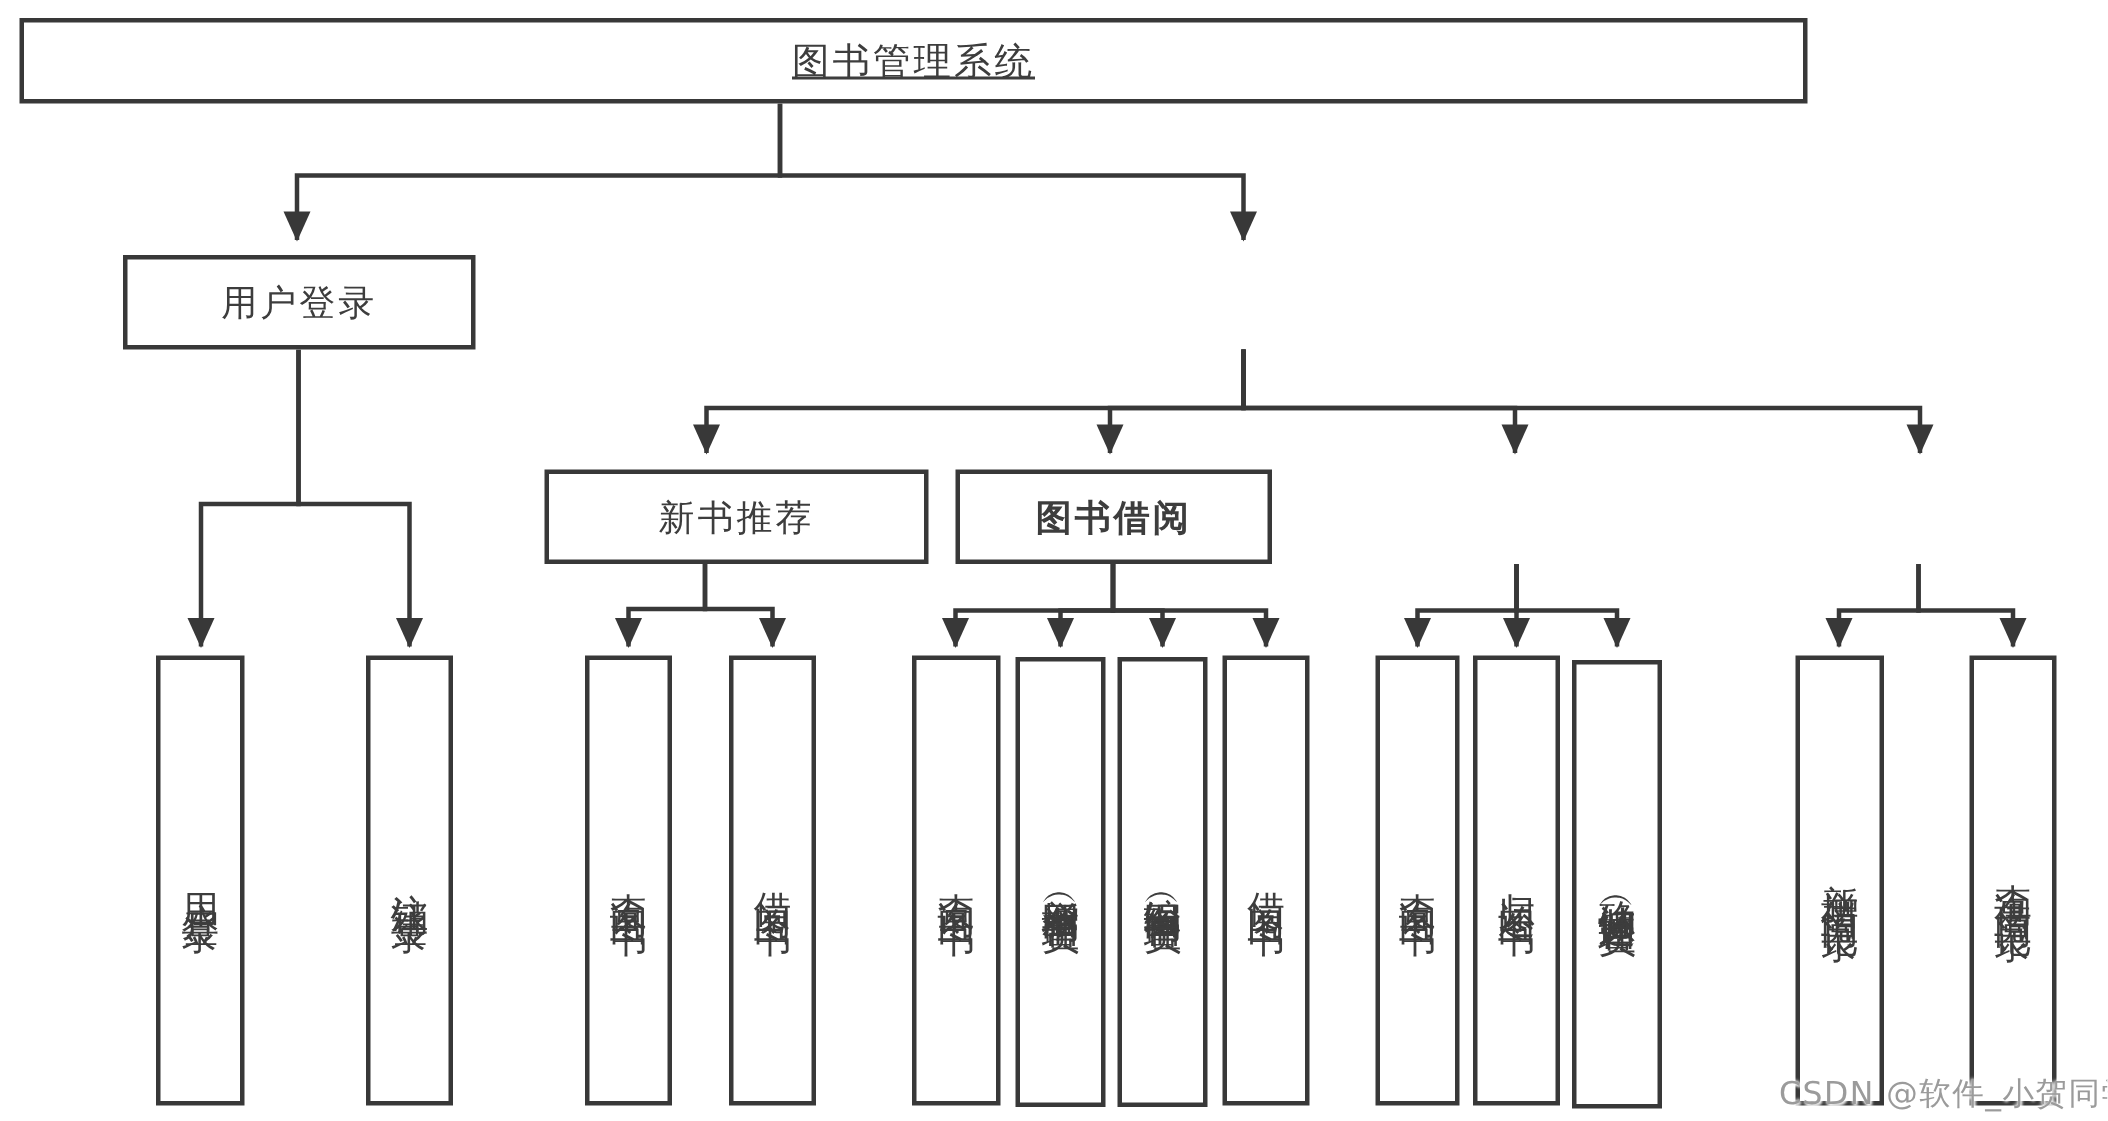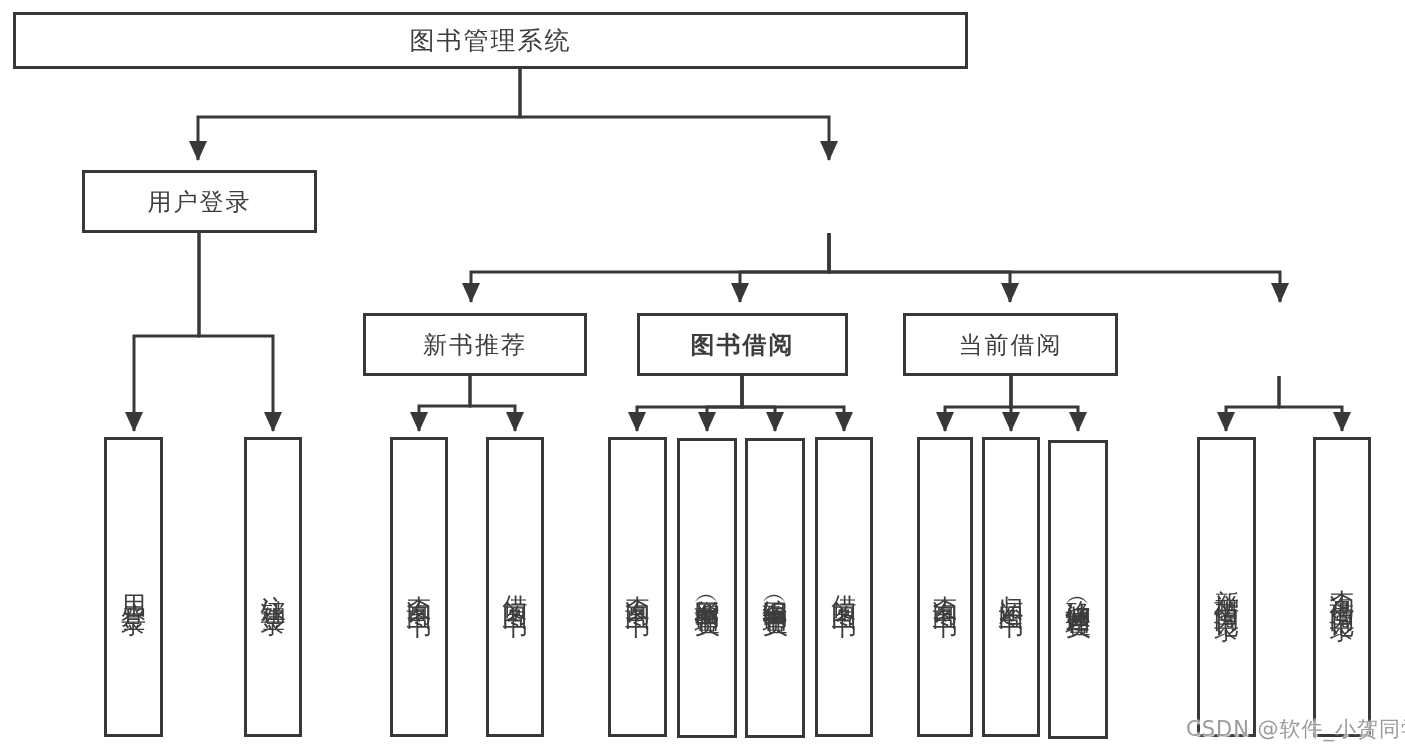--- a/index.html
+++ b/index.html
@@ -86,36 +86,33 @@
     <path d="M742,376 V407 H707 V431" marker-end="url(#arw)"></path>
     <path d="M742,376 V407 H775 V431" marker-end="url(#arw)"></path>
     <path d="M742,376 V407 H844 V431" marker-end="url(#arw)"></path>
     <path d="M1011,376 V407 H945 V431" marker-end="url(#arw)"></path>
     <path d="M1011,376 V431" marker-end="url(#arw)"></path>
     <path d="M1011,376 V407 H1078 V431" marker-end="url(#arw)"></path>
     <path d="M1279,376 V407 H1226 V431" marker-end="url(#arw)"></path>
     <path d="M1279,376 V407 H1342 V431" marker-end="url(#arw)"></path>
   </svg>
 
-  <div class="node root" style="left:13px; top:12px; width:955px; height:57px;">
+  <div class="node root" style="left:13px; top:12px; width:1192px; height:57px;text-decoration:underline;">
     <span>图书管理系统</span>
   </div>
 
   <div class="node" style="left:82px; top:170px; width:235px; height:63px;">
     <span>用户登录</span>
   </div>
 
-  <div class="node" style="left:363px; top:313px; width:224px; height:63px;">
+  <div class="node" style="left:363px; top:313px; width:256px; height:63px;">
     <span>新书推荐</span>
   </div>
   <div class="node" style="left:637px; top:313px; width:211px; height:63px;font-weight:bold;">
     <span>图书借阅</span>
-  </div>
-  <div class="node" style="left:903px; top:313px; width:215px; height:63px;">
-    <span>当前借阅</span>
   </div>
 
   <div class="vnode" style="left:104px; top:437px; width:59px; height:300px;">
     <span>用户登录</span>
   </div>
   <div class="vnode" style="left:244px; top:437px; width:58px; height:300px;">
     <span>注销登录</span>
   </div>
 
   <div class="vnode" style="left:390px; top:437px; width:58px; height:300px;">

